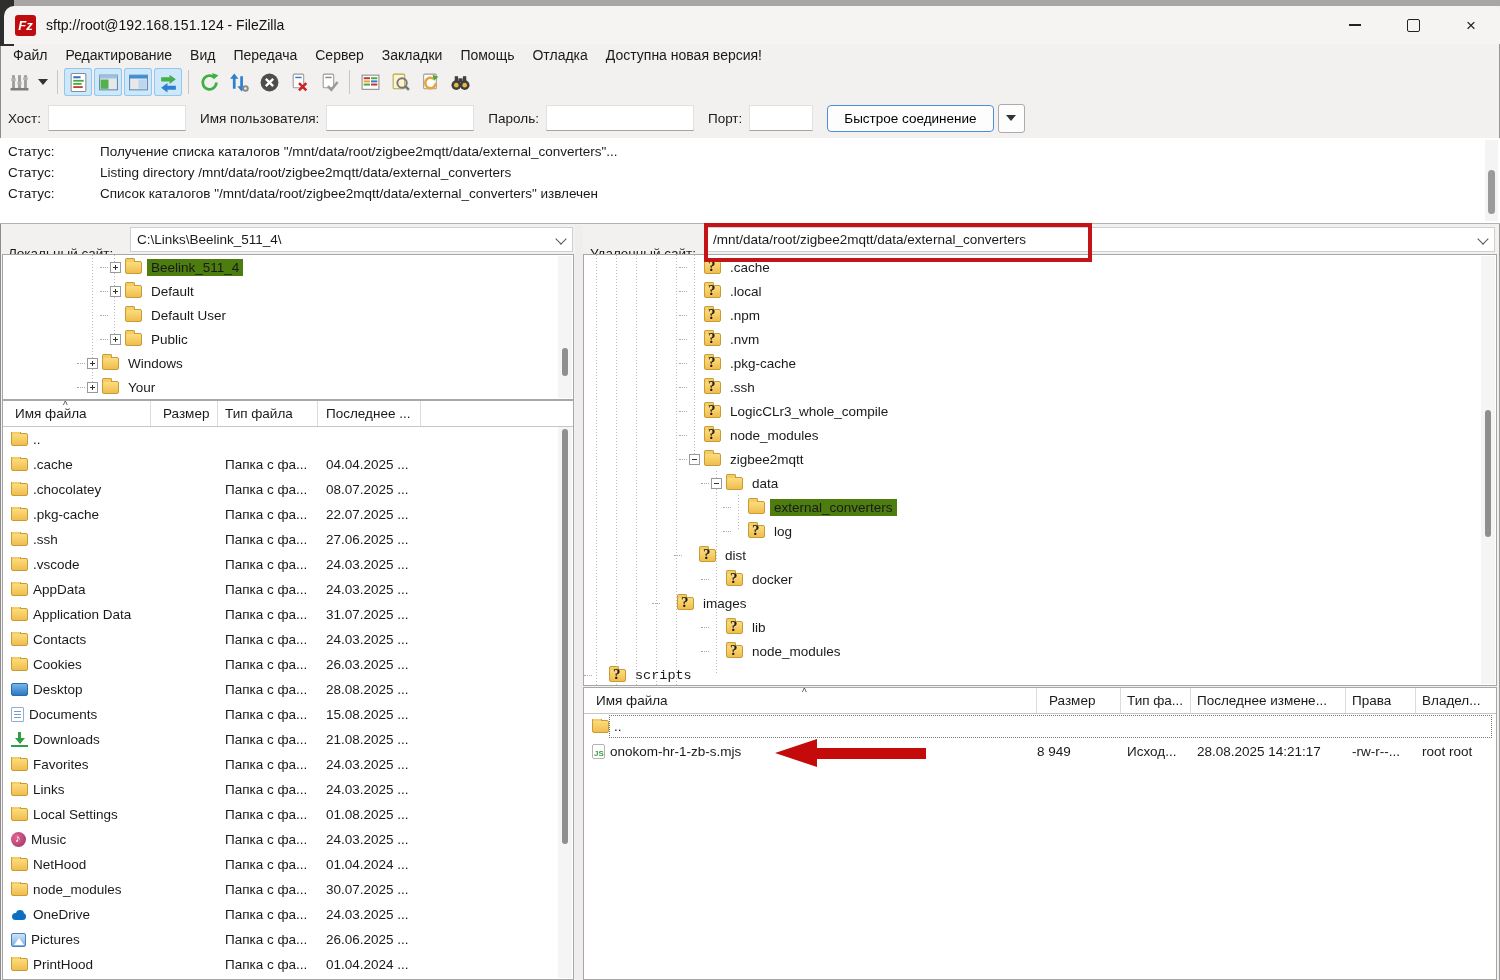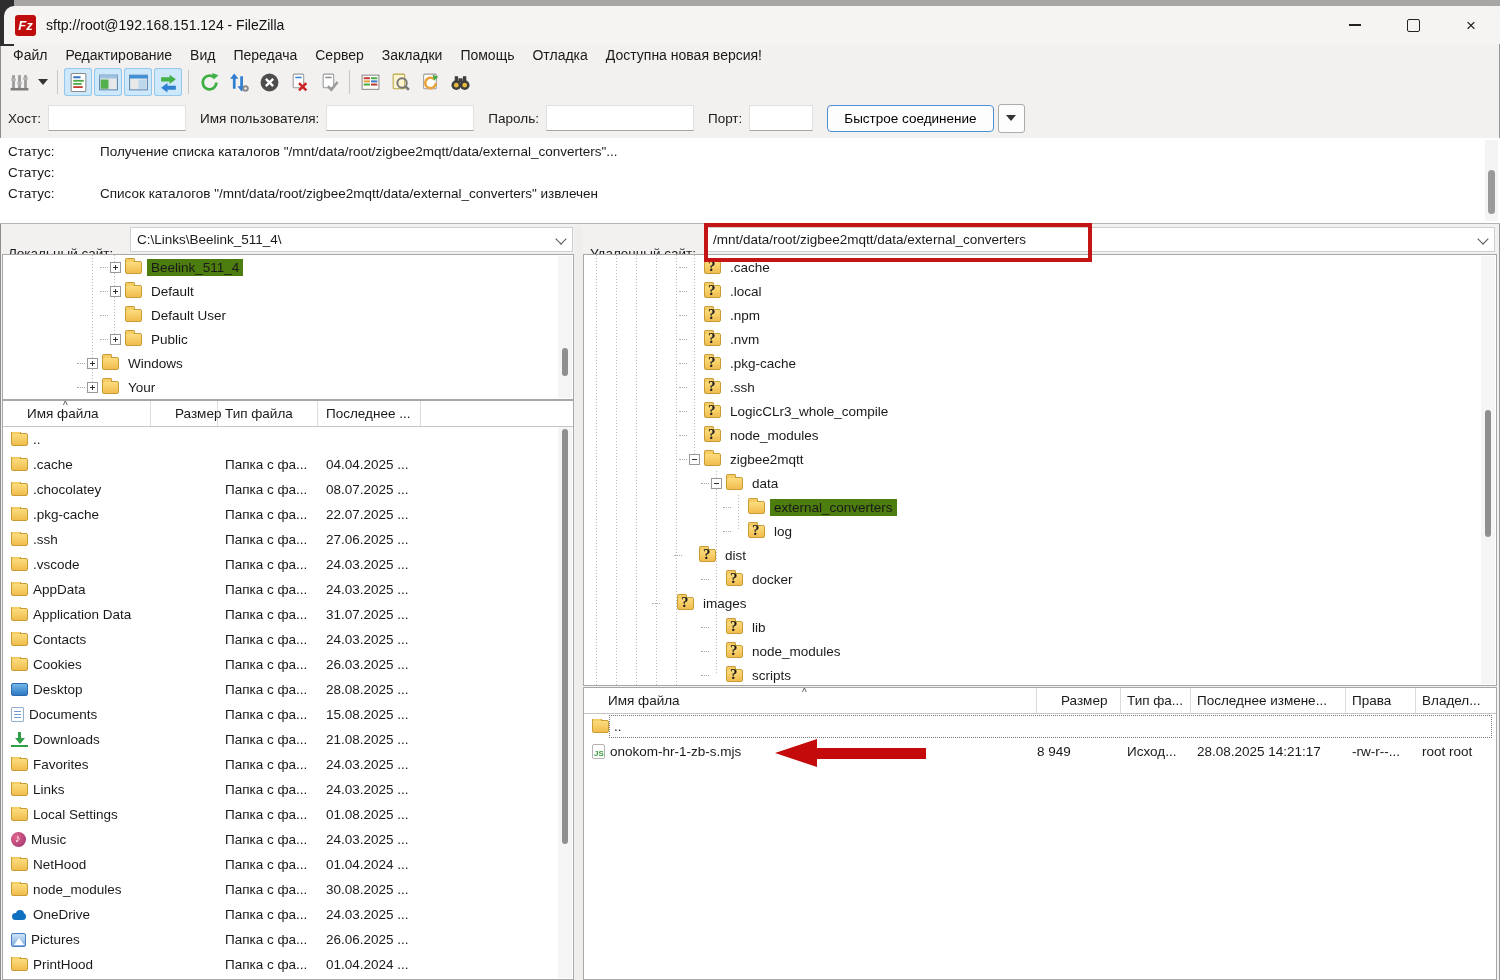--- a/index.html
+++ b/index.html
@@ -91,21 +91,21 @@
   .ic.onedrive{background:none;}
   .ic.onedrive::before{content:"";position:absolute;left:1px;top:5px;width:14px;height:7px;background:#0e6fc1;border-radius:5px;}
   .ic.onedrive::after{content:"";position:absolute;left:5px;top:2px;width:8px;height:8px;border-radius:50%;background:#0e6fc1;}
   .ic.pictures{width:15px;height:14px;background:linear-gradient(#cfe3f7,#7fb0e0);border:1px solid #4a7fc0;border-radius:2px;box-sizing:border-box;}
   .ic.pictures::before{content:"";position:absolute;left:2px;bottom:1px;width:0;height:0;
     border-left:5px solid transparent;border-right:5px solid transparent;border-bottom:7px solid #fff;}
   .ic.js-file{width:13px;height:15px;background:#fff;border:1px solid #b3b3b3;border-radius:2px;box-sizing:border-box;}
   .ic.js-file::before{content:"JS";position:absolute;left:1px;bottom:0;color:#3a9e3f;font:bold 8px "Liberation Sans",sans-serif;}
   
   .list-header{display:flex;height:25px;align-items:center;border-bottom:1px solid #c6c6c6;position:relative;font-size:13.5px;background:#fff;}
-  .hcell{height:100%;display:flex;align-items:center;border-right:1px solid #dcdcdc;box-sizing:border-box;padding-left:24px;}
+  .hcell{height:100%;display:flex;align-items:center;border-right:1px solid #dcdcdc;box-sizing:border-box;padding-left:12px;}
   .frow{display:flex;align-items:center;height:25px;font-size:13.5px;position:relative;white-space:nowrap;}
   .cell{overflow:hidden;box-sizing:border-box;flex:none;}
   .cname{display:flex;align-items:center;padding-left:8px;}
   .csize{text-align:left;padding-right:8px;}
   .frow.focused::after{content:"";position:absolute;left:25px;right:4px;top:1px;bottom:1px;border:1px dotted #777;}
   
   .L .cname,.L .h-name{width:148px;flex:none;}
   .L .csize,.L .h-size{width:67px;flex:none;}
   .L .ctype,.L .h-type{width:100px;flex:none;padding-left:7px;}
   .L .cdate,.L .h-date{width:103px;flex:none;padding-left:8px;}
@@ -315,20 +315,21 @@
 <div class="statuslog">
   <div>
 
       <div class="srow">
         <span class="sl">Статус:</span>
         <span>Получение списка каталогов "/mnt/data/root/zigbee2mqtt/data/external_converters"...</span>
       </div>
 
       <div class="srow">
         <span class="sl">Статус:</span>
+        <span>Listing directory /mnt/data/root/zigbee2mqtt/data/external_converters</span>
       </div>
 
       <div class="srow">
         <span class="sl">Статус:</span>
         <span>Список каталогов "/mnt/data/root/zigbee2mqtt/data/external_converters" извлечен</span>
       </div>
     </div>
   <div class="sbar-track">
       <div class="sbar-thumb" style="top:30px;height:44px"></div>
     </div>
@@ -598,21 +599,21 @@
         <div class="cell cdate">01.04.2024 ...</div>
       </div>
 
       <div class="frow">
         <div class="cell cname">
           <span class="ic folder"></span>
           <span>node_modules</span>
         </div>
         <div class="cell csize"></div>
         <div class="cell ctype">Папка с фа...</div>
-        <div class="cell cdate">30.08.2025 ...</div>
+        <div class="cell cdate">30.07.2025 ...</div>
       </div>
 
       <div class="frow">
         <div class="cell cname">
           <span class="ic onedrive"></span>
           <span>OneDrive</span>
         </div>
         <div class="cell csize"></div>
         <div class="cell ctype">Папка с фа...</div>
         <div class="cell cdate">24.03.2025 ...</div>
@@ -772,21 +773,21 @@
         <span class="lbl">lib</span>
       </div>
 
       <div class="trow" style="padding-left: 117px;">
         <span class="dash"></span>
         <span class="exp none"></span>
         <span class="ic folder-question"></span>
         <span class="lbl">node_modules</span>
       </div>
 
-      <div class="trow" style="padding-left: 117px;">
+      <div class="trow" style=" font-family: Liberation Mono, monospace;">
         <span class="dash"></span>
         <span class="exp none"></span>
         <span class="ic folder-question"></span>
         <span class="lbl">scripts</span>
       </div>
     </div>
   <div class="vtrack" style="right:1px">
       <div class="vthumb" style="top:154px;height:127px"></div>
     </div>
 </div>

